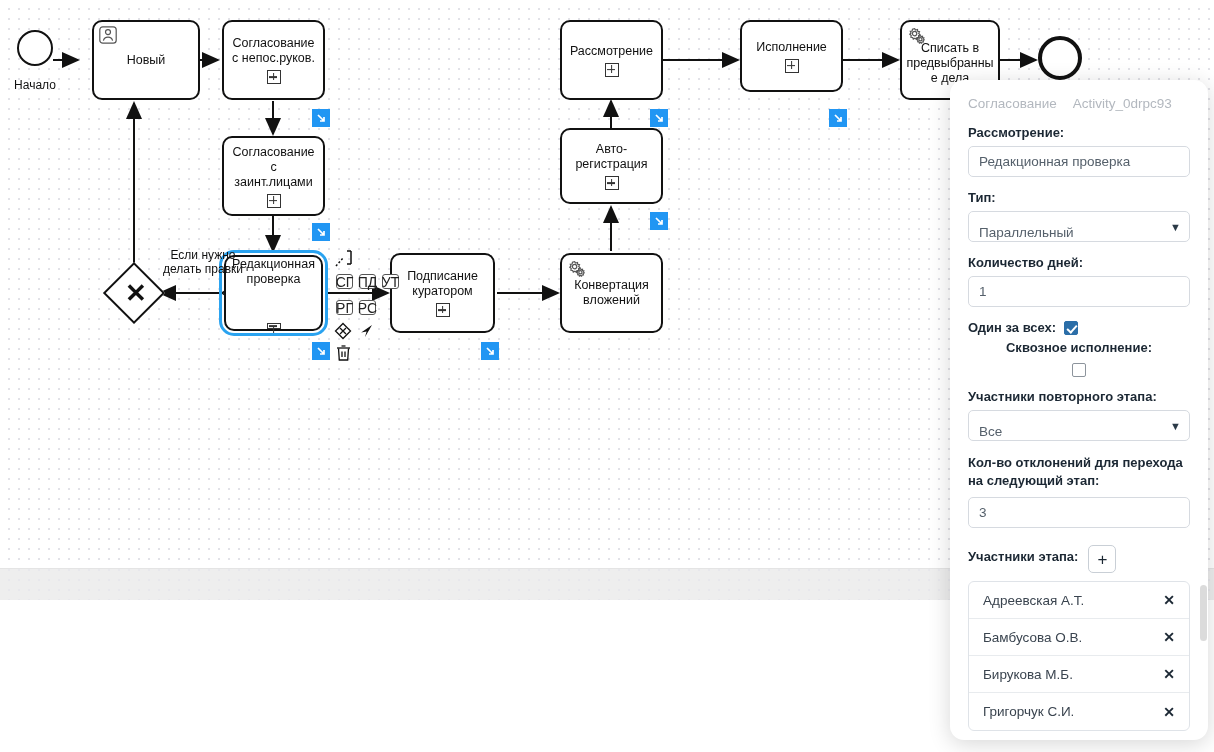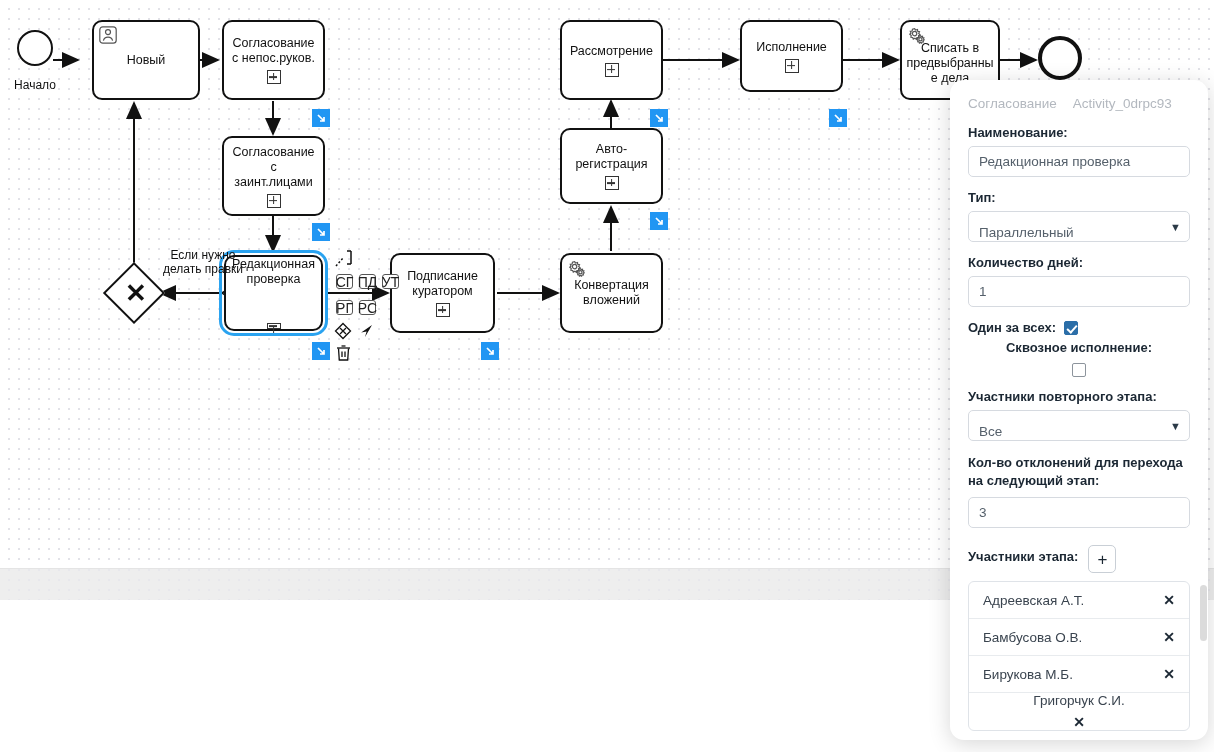--- a/index.html
+++ b/index.html
@@ -155,21 +155,21 @@
     background: #fff; display: flex; align-items: center; justify-content: center;
     font-size: 17px; color: #1b2733; cursor: pointer; line-height: 1;
   }
   .part-head { display: flex; align-items: center; gap: 10px; margin: 4px 0 8px 0; }
   .part-list { border: 1px solid #dfe3e8; border-radius: 6px; overflow: hidden; }
   .part-row {
     display: flex; align-items: center; justify-content: space-between;
     height: 37px; padding: 0 14px 0 14px; border-bottom: 1px solid #e8ebee;
     font-size: 13.5px; color: #3a444f;
   }
-  .part-row:last-child { border-bottom: none; flex-direction: column; }
+  .part-row:last-child { border-bottom: none; }
   .part-x { font-size: 14px; color: #1b2733; font-weight: bold; cursor: pointer; }
   #panel-scroll {
     position: absolute; right: 1px; top: 505px; width: 7px; height: 56px;
     background: #cfcfcf; border-radius: 4px; opacity: .75; cursor: pointer;
   }
 </style>
 </head>
 <body>
 
 <div id="app">
@@ -374,21 +374,21 @@
     </span>
   </div>
 
   <div id="panel">
 
     <div class="panel-head">
       <span>Согласование</span>
       <span>Activity_0drpc93</span>
     </div>
 
-    <div class="fld-label">Наименование:</div>
+    <div class="fld-label">Рассмотрение:</div>
     <input class="txtinput" type="text" value="Редакционная проверка" style="">
 
     <div class="fld-label">Тип:</div>
     <div class="selwrap">
       <select class="selbox">
         <option>Параллельный</option>
       </select>
       <span class="chev">▼</span>
     </div>
 

